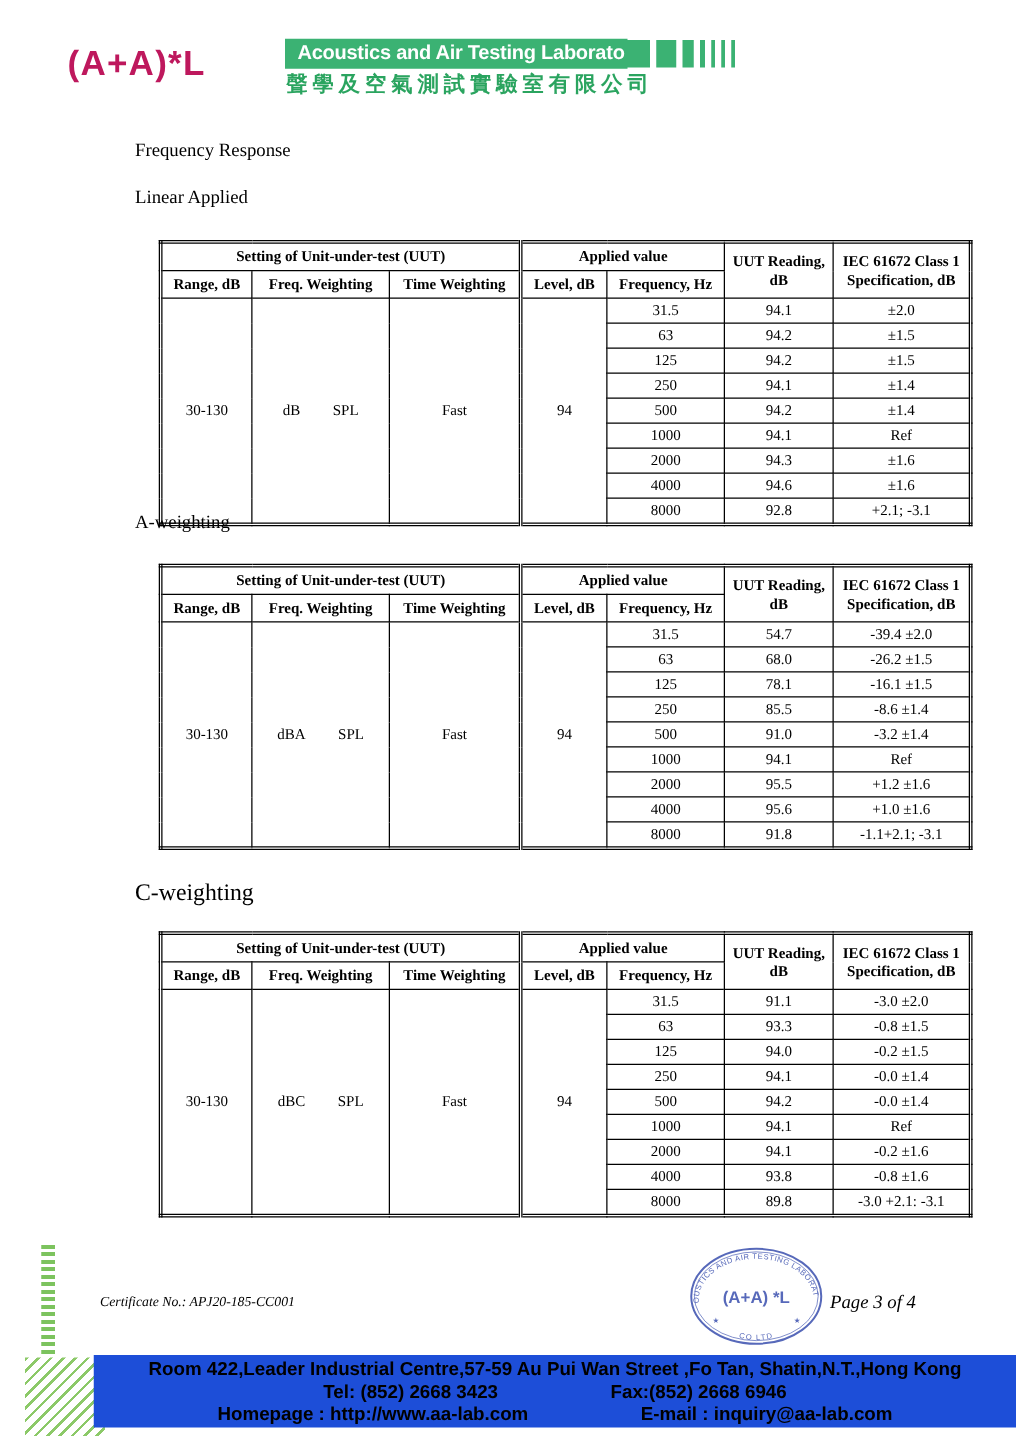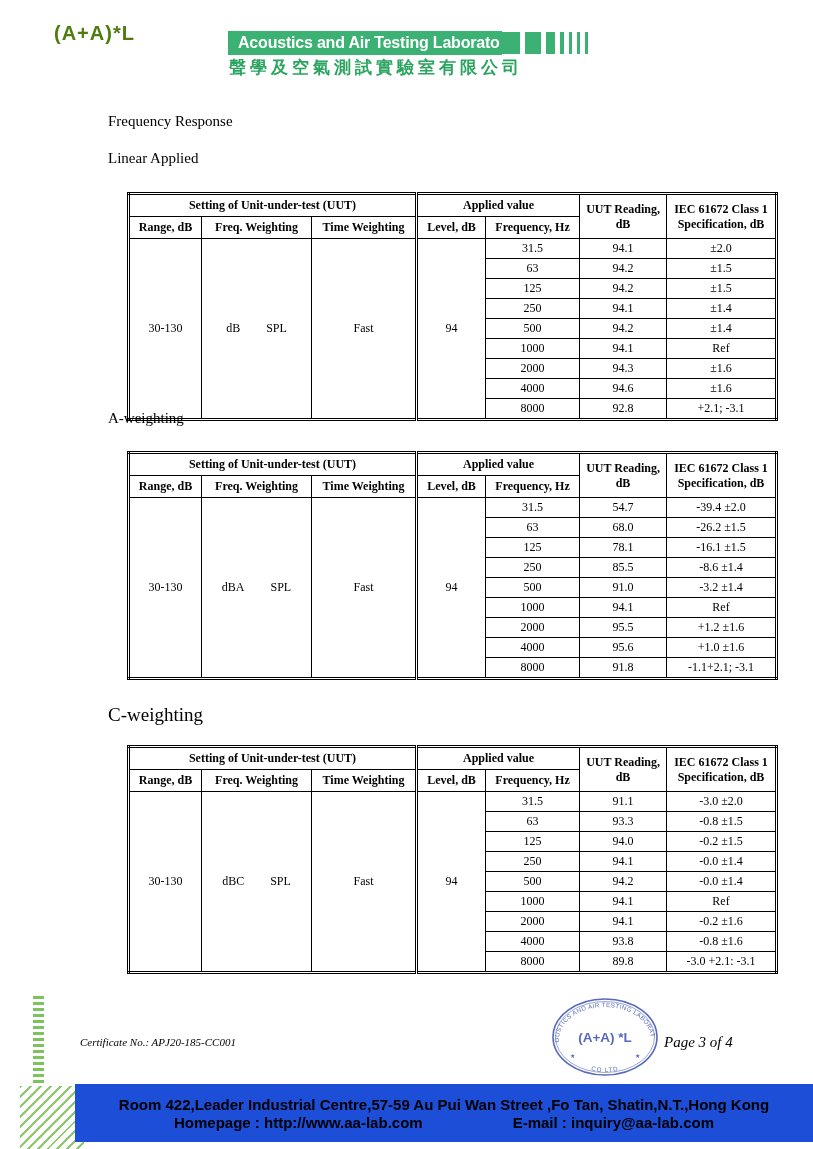--- a/index.html
+++ b/index.html
@@ -1,22 +1,22 @@
 <!DOCTYPE html>
 <html><head>
 <meta charset="utf-8">
 <style>
   html,body{margin:0;padding:0}
   body{width:813px;height:1149px;position:relative;background:#fff;color:#000;
        font-family:"Liberation Serif",serif;overflow:hidden}
   .abs{position:absolute}
 
   
-  .logo{left:54px;top:22px;font-family:"Liberation Sans",sans-serif;font-weight:bold;
-        font-size:20px;letter-spacing:1px;color:#4d7c0f}
+  .logo{left:54px;top:35px;font-family:"Liberation Sans",sans-serif;font-weight:bold;
+        font-size:28px;letter-spacing:1px;color:#be185d}
   .banner{left:228px;top:31px;width:264px;height:24px;background:#3bb273;color:#fff;
           font-family:"Liberation Sans",sans-serif;font-weight:bold;font-size:16px;
           line-height:24px;padding-left:10px;white-space:nowrap;letter-spacing:-0.2px}
   .blocks{left:500px;top:31px;height:24px;display:flex;align-items:center;gap:5px}
   .blocks div{background:#3bb273;height:22px}
   .zh{left:229px;top:56px;font-family:"Liberation Sans",sans-serif;font-weight:bold;
       font-size:17px;letter-spacing:4px;color:#2aa45f;white-space:nowrap}
 
   
   .h-main{left:108px;top:113px;font-size:15px}
@@ -348,16 +348,20 @@
 </svg>
 
 <div class="abs dashes"></div>
 <div class="abs hatch"></div>
 
 <div class="abs footer-bar">
   <div class="footer-line">
     <span>Room 422,Leader Industrial Centre,57-59 Au Pui Wan Street ,Fo Tan, Shatin,N.T.,Hong Kong</span>
   </div>
   <div class="footer-line">
+    <span>Tel: (852) 2668 3423</span>
+    <span>Fax:(852) 2668 6946</span>
+  </div>
+  <div class="footer-line">
     <span>Homepage : http://www.aa-lab.com</span>
     <span>E-mail : inquiry@aa-lab.com</span>
   </div>
 </div>
 
 </body></html>

